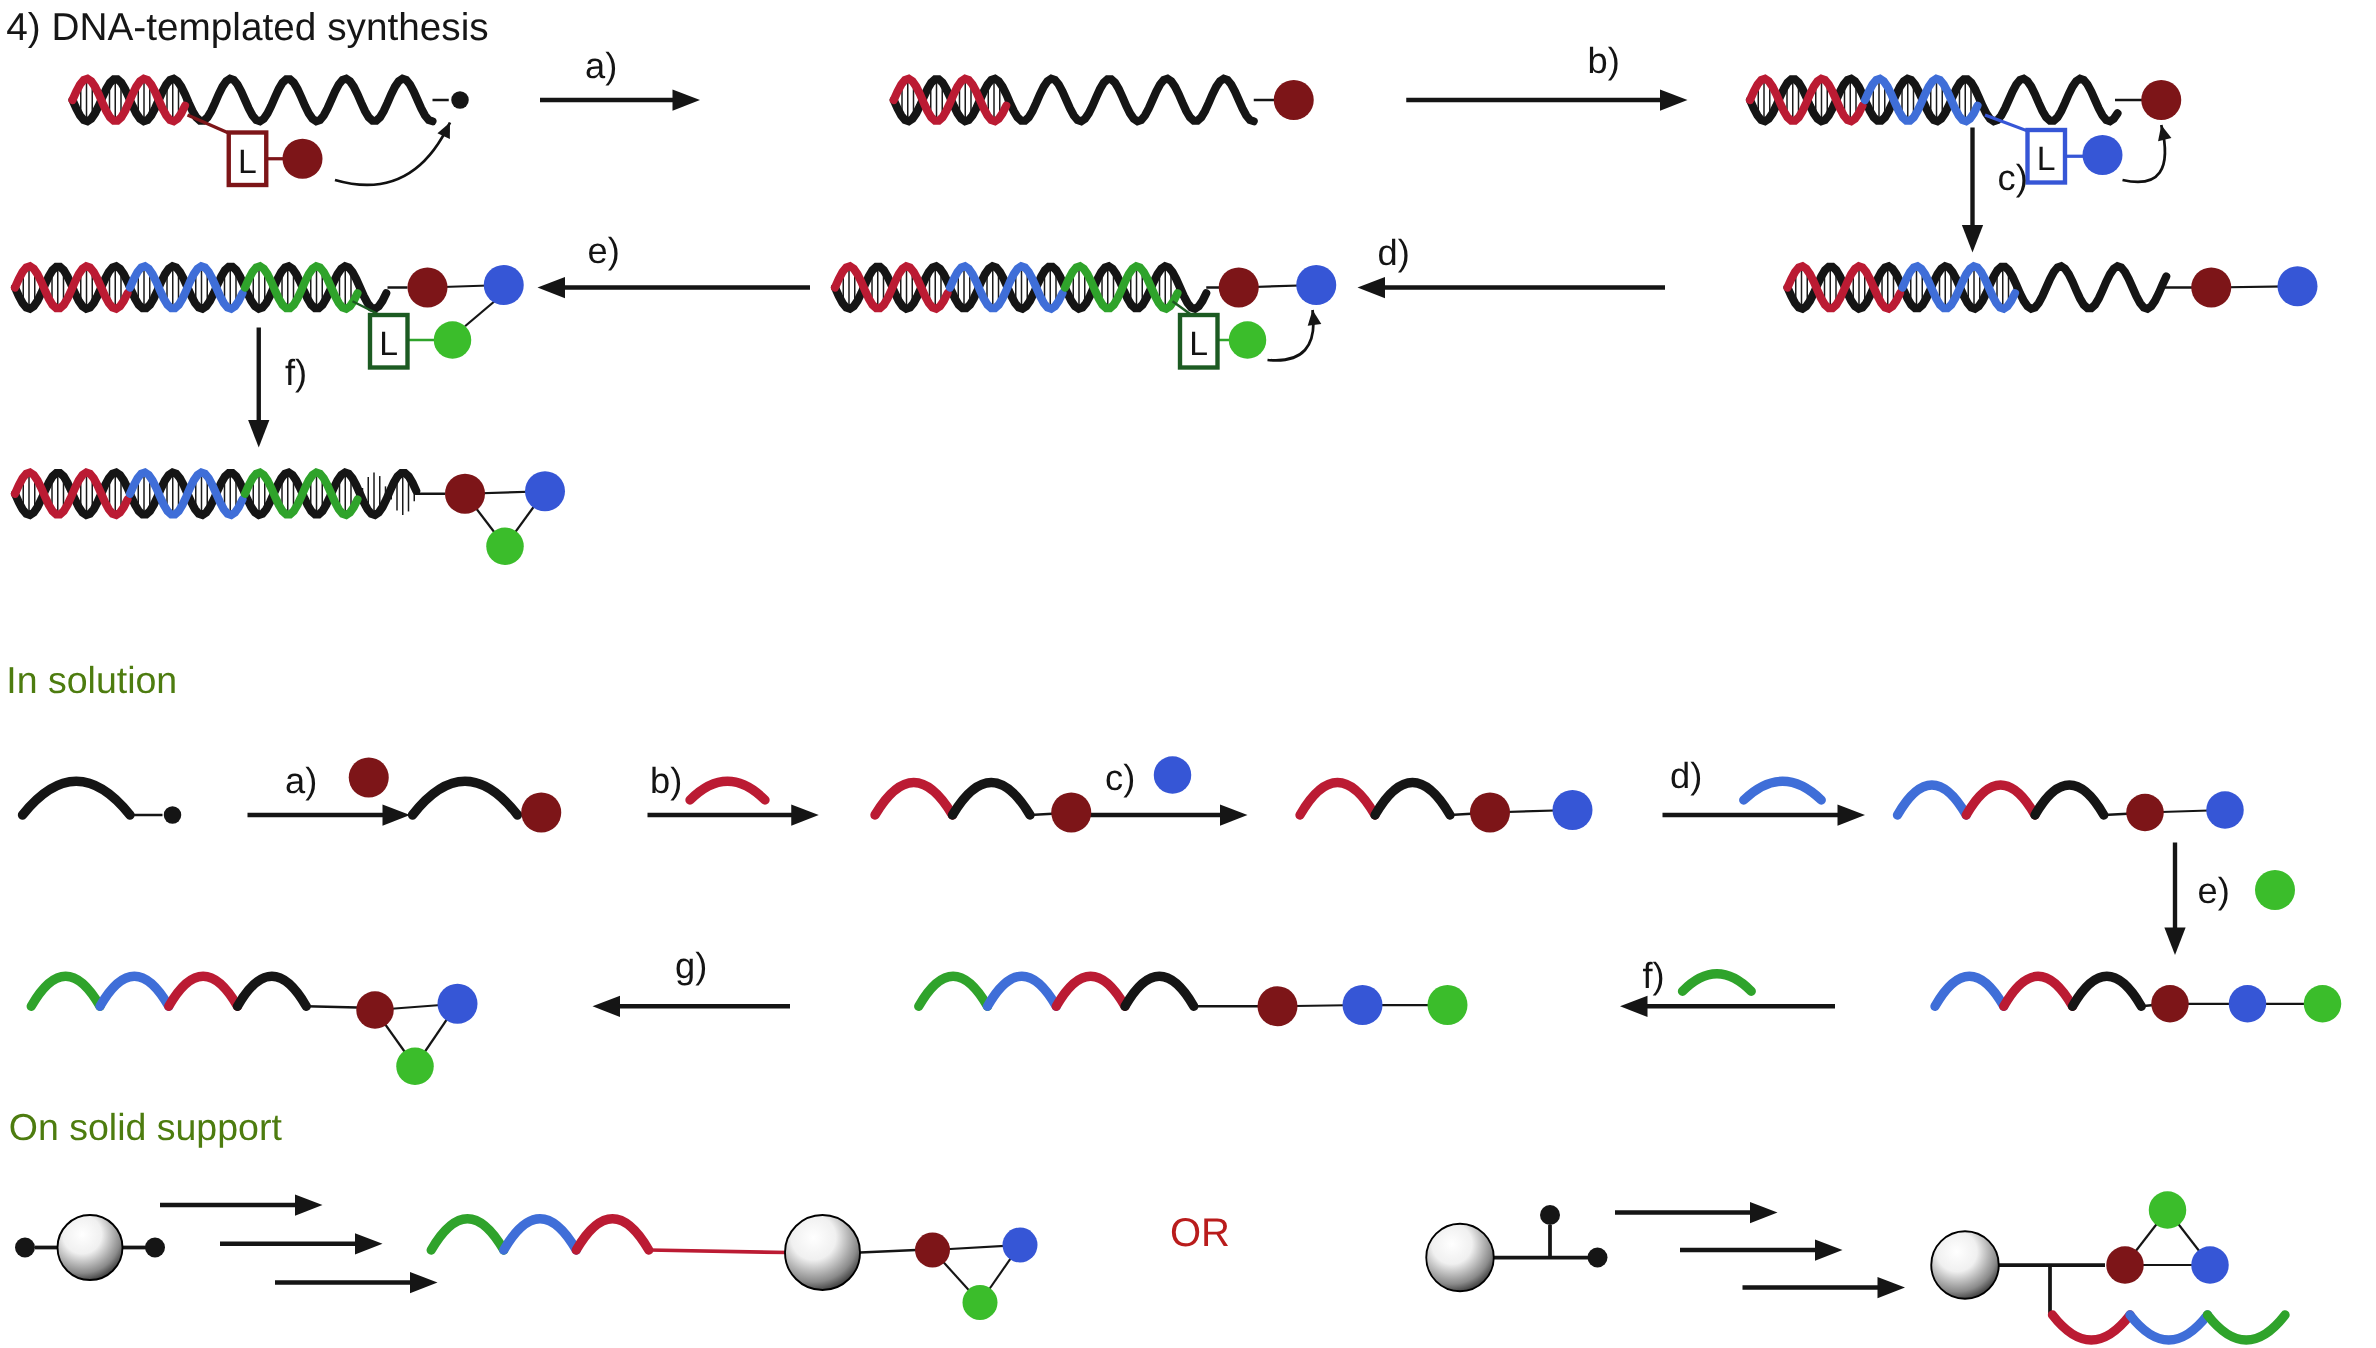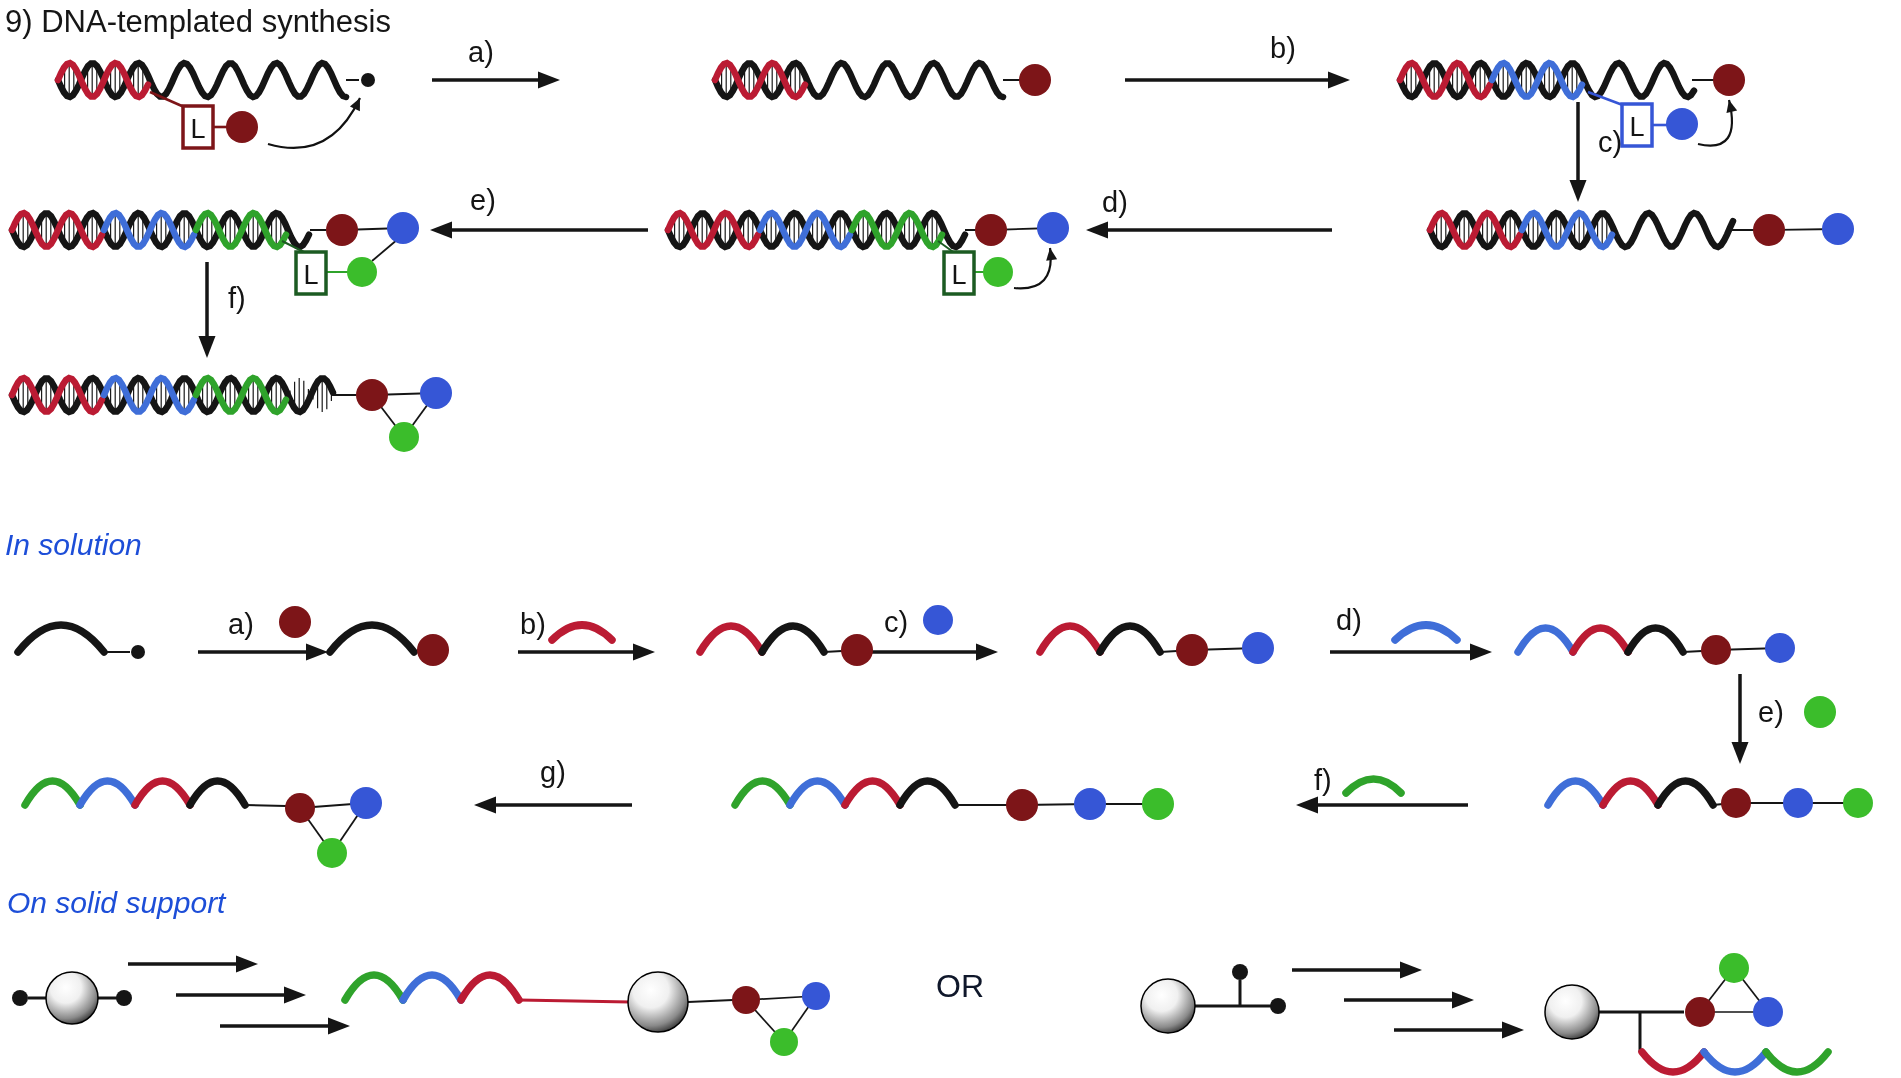--- a/index.html
+++ b/index.html
@@ -1,28 +1,28 @@
 <!DOCTYPE html>
 <html><head>
 <meta charset="utf-8">
 <style>
   html,body{margin:0;padding:0;background:#ffffff;}
   #canvas{position:relative;width:1901px;height:1078px;background:#ffffff;overflow:hidden;
           font-family:"Liberation Sans",sans-serif;}
   .title{position:absolute;font-size:31px;color:#161616;white-space:nowrap;}
-  .subtitle{position:absolute;font-size:30px;font-style:italic;color:#1d4ed8;white-space:nowrap;}
-  .or{position:absolute;font-size:32px;color:#0f172a;white-space:nowrap;}
+  .subtitle{position:absolute;font-size:30px;color:#4d7c0f;white-space:nowrap;}
+  .or{position:absolute;font-size:32px;color:#b91c1c;white-space:nowrap;}
   svg{position:absolute;left:0;top:0;}
   svg text{font-family:"Liberation Sans",sans-serif;fill:#141414;}
 </style>
 </head>
 <body>
 
 <div id="canvas">
-  <div class="title" style="left:5px;top:4px;">9) DNA-templated synthesis</div>
+  <div class="title" style="left:5px;top:4px;">4) DNA-templated synthesis</div>
   <div class="subtitle" style="left:5px;top:528px;">In solution</div>
   <div class="subtitle" style="left:7px;top:886px;">On solid support</div>
   <div class="or" style="left:936px;top:968px;">OR</div>
   <svg id="svg" width="1901" height="1078" viewBox="0 0 1901 1078">
       <defs>
         <radialGradient id="beadG" cx="0.38" cy="0.3" r="0.85">
           <stop offset="0" stop-color="#ffffff"></stop>
           <stop offset="0.35" stop-color="#f0f0f0"></stop>
           <stop offset="0.7" stop-color="#8a8a8a"></stop>
           <stop offset="0.92" stop-color="#1e1e1e"></stop>

